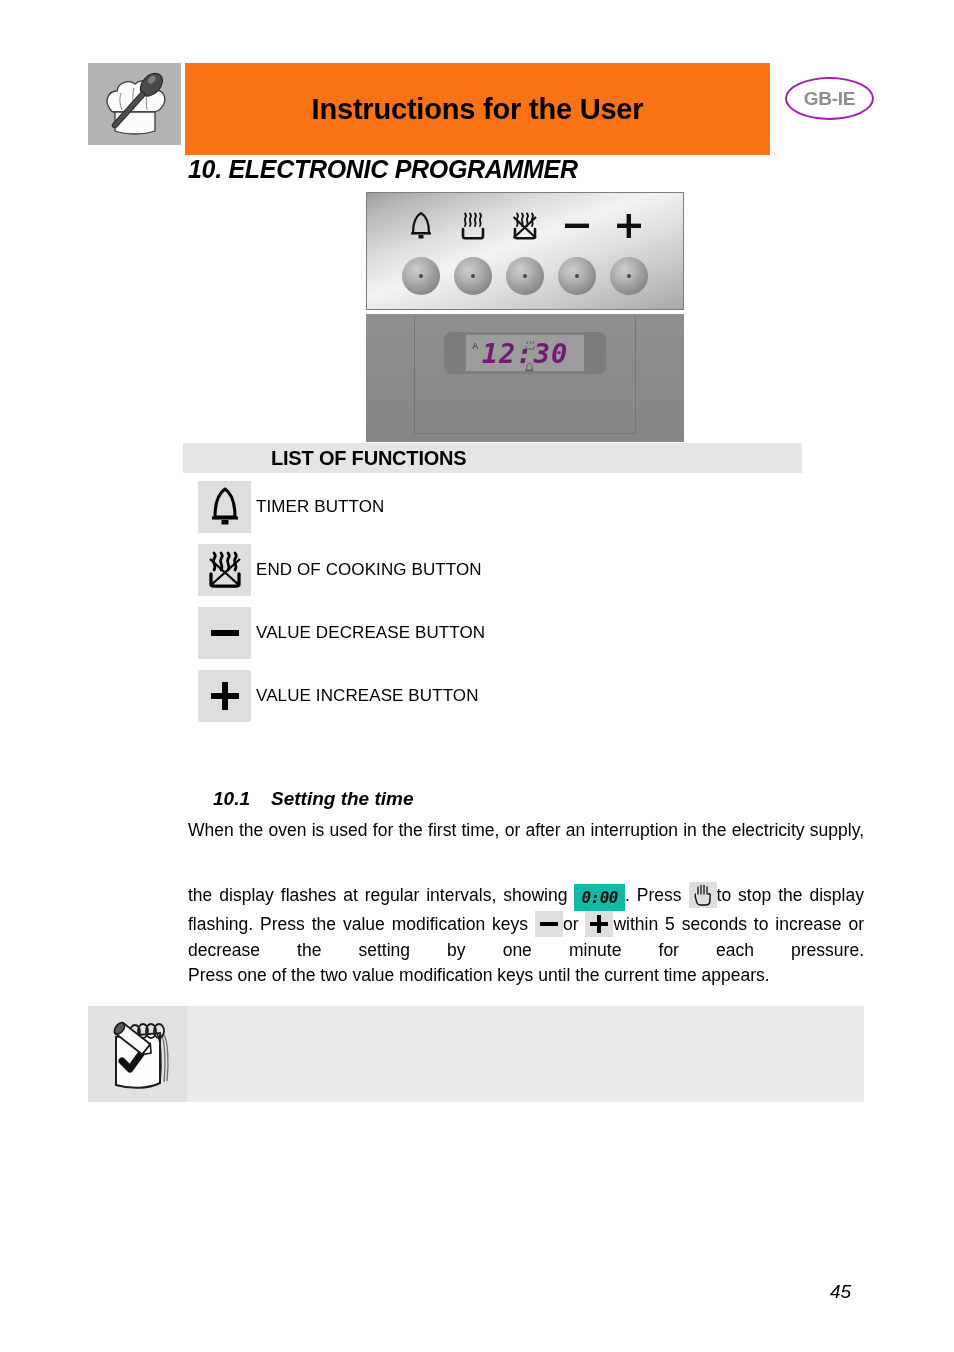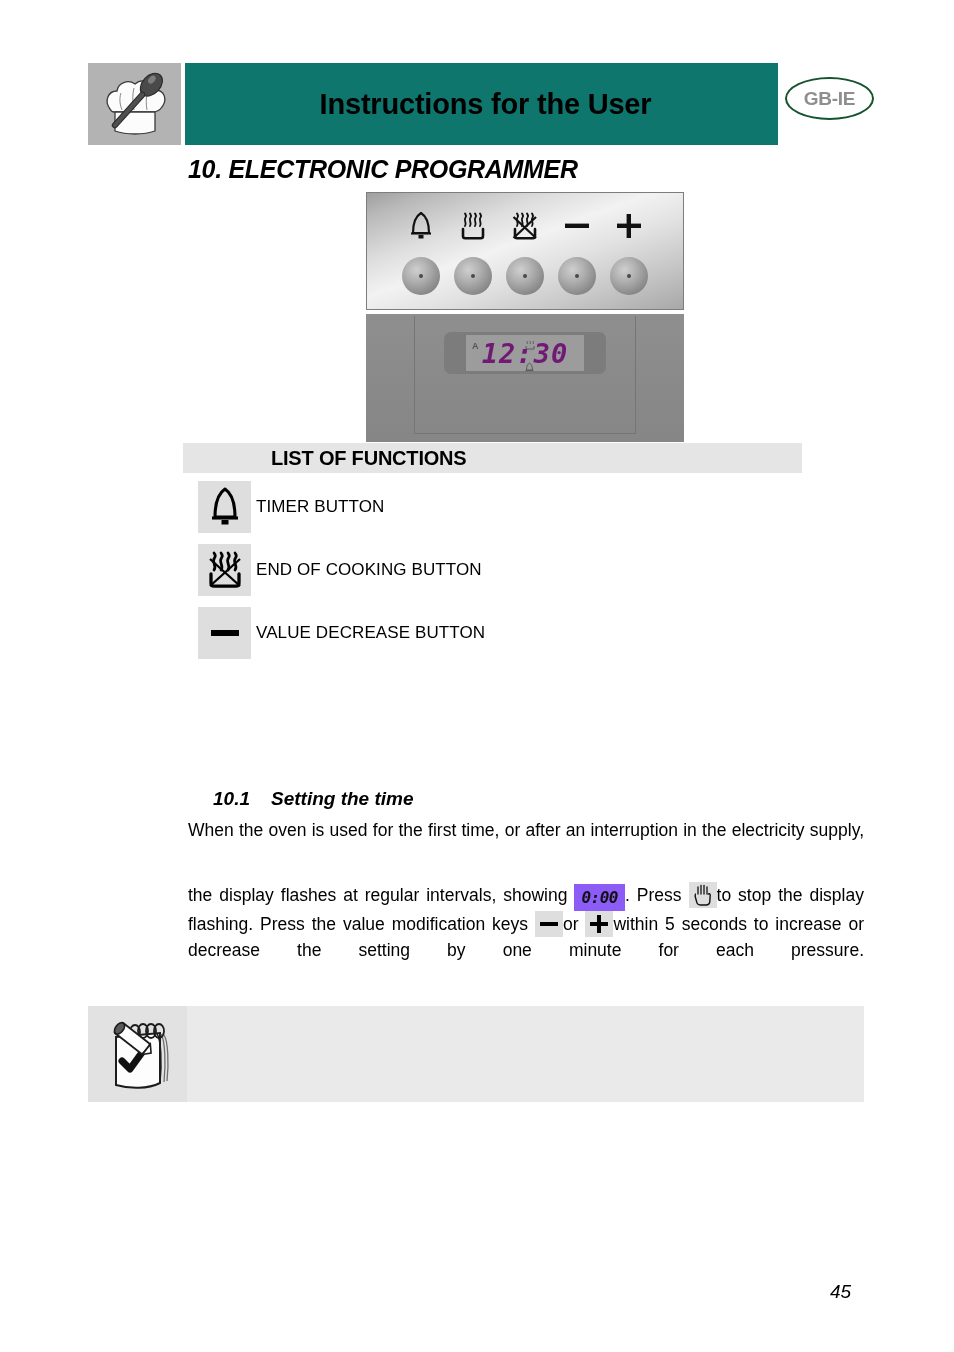--- a/index.html
+++ b/index.html
@@ -32,46 +32,45 @@
     height: 82px;
     background: #b3b3b3;
   }
   .chef-icon-box svg { display: block; }
 
   .title-band {
     position: absolute;
     left: 97px;
     top: 0;
     width: 585px;
-    height: 82px;
-    background: #0f766e;
+    height: 92px;
+    background: #f97316;
     display: flex;
     align-items: center;
     justify-content: center;
-    padding-left: 8px;
   }
   .title-band .title-text {
     font-size: 29px;
     font-weight: bold;
     letter-spacing: -0.2px;
     color: #000;
   }
 
   .lang-badge {
     position: absolute;
     left: 697px;
     top: 14px;
     width: 93px;
     height: 47px;
   }
   .lang-badge .oval {
     position: absolute;
     left: 0; top: 0;
     width: 89px; height: 43px;
-    border: 2px solid #14532d;
+    border: 2px solid #a21caf;
     border-radius: 50%;
     box-sizing: border-box;
     display: flex;
     align-items: center;
     justify-content: center;
   }
   .lang-badge .lang-text {
     font-size: 19px;
     font-weight: bold;
     color: #8e8e8e;
@@ -295,21 +294,21 @@
     font-size: 17.5px;
     line-height: 25.5px;
     text-align: justify;
   }
   .body-text p { margin: 0; }
   .body-text .just { text-align: justify; text-align-last: justify; }
   .body-text .lastline { text-align: justify; text-align-last: left; }
 
   .inline-lcd {
     display: inline-block;
-    background: #8b5cf6;
+    background: #14b8a6;
     padding: 1px 7px;
     font-family: "DejaVu Sans Mono", monospace;
     font-style: italic;
     font-weight: bold;
     font-size: 16px;
     color: #111;
     vertical-align: -2px;
     letter-spacing: -0.5px;
     margin-top: 40px;
   }
@@ -530,20 +529,29 @@
 
   <div class="func-row">
     <div class="func-icon-box">
       <svg width="34" height="34" viewBox="0 0 34 34">
         <rect x="3" y="14" width="28" height="6" fill="#000"></rect>
       </svg>
     </div>
     <span class="func-label">VALUE DECREASE BUTTON</span>
   </div>
 
+  <div class="func-row">
+    <div class="func-icon-box">
+      <svg width="34" height="34" viewBox="0 0 34 34">
+        <rect x="3" y="14" width="28" height="6" fill="#000"></rect>
+        <rect x="14" y="3" width="6" height="28" fill="#000"></rect>
+      </svg>
+    </div>
+    <span class="func-label">VALUE INCREASE BUTTON</span>
+  </div>
 
 </div>
 
 <div class="subsection-heading">
   <span class="num">10.1</span><span>Setting the time</span>
 </div>
 
 <div class="body-text">
   <p class="just"><span>When the oven is used for the first time, or after an interruption in the electricity supply, the display flashes at regular intervals, showing</span>
     <span class="inline-lcd">0:00</span><span>. Press</span>
@@ -564,20 +572,21 @@
           <rect x="5" y="11" width="18" height="4" fill="#000"></rect>
         </svg>
     </span><span>or</span>
     <span class="inline-icon">
       <svg width="28" height="26" viewBox="0 0 28 26">
           <rect x="5" y="11" width="18" height="4" fill="#000"></rect>
           <rect x="12" y="4" width="4" height="18" fill="#000"></rect>
         </svg>
     </span><span class="lastline">within 5 seconds to increase or decrease the setting by one minute for each pressure.</span>
   </p>
+  <p class="lastline">Press one of the two value modification keys until the current time appears.</p>
 </div>
 
 <div class="note-box">
   <div class="note-icon-box">
     <svg width="76" height="78" viewBox="0 0 76 78">
       <path d="M16 22 L16 70 C30 74, 48 74, 60 68 L60 18 Z" fill="#fdfdfd" stroke="#1c1c1c" stroke-width="2"></path>
       <path d="M57 19 C61 24, 62 48, 60 68" fill="none" stroke="#1c1c1c" stroke-width="1.5"></path>
       <path d="M61 19 C65 25, 66 48, 64 67" fill="none" stroke="#6e6e6e" stroke-width="1.3"></path>
       <path d="M64 20 C68 26, 69 48, 67 66" fill="none" stroke="#6e6e6e" stroke-width="1.3"></path>
       <g fill="none" stroke="#1c1c1c" stroke-width="1.8">

